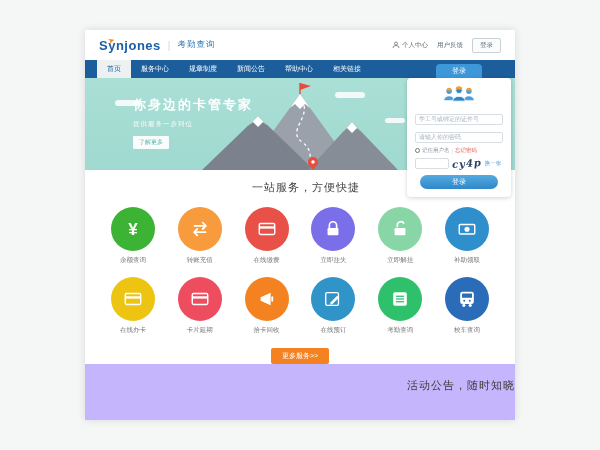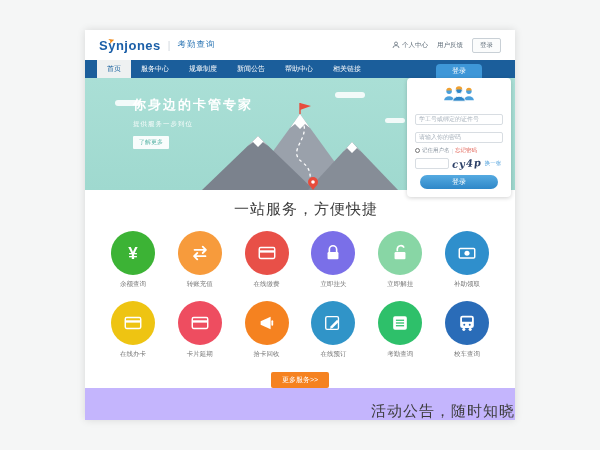--- a/index.html
+++ b/index.html
@@ -18,21 +18,21 @@
   .hdr-right { margin-left:auto; display:flex; align-items:center; gap:9px; }
   .hdr-link { font-size:6.5px; color:#5d6b77; display:flex; align-items:center; gap:2px; cursor:pointer; }
   .hdr-login { font-size:6.5px; color:#5d6b77; border:1px solid #c9d0d6; border-radius:2px; padding:2px 7px; background:#fbfcfc; cursor:pointer; }
 
   
   .nav { height:18px; background:#1b5e9b; display:flex; align-items:stretch; padding-left:12px; }
   .nav-item { font-size:7px; color:#fff; line-height:18px; padding:0 10px; cursor:pointer; }
   .nav-item.active { background:#eef1f1; color:#16609e; }
 
   
-  .hero { height:112px; background:linear-gradient(#aadfd6,#9fd9cf); position:relative; overflow:visible; }
+  .hero { height:92px; background:linear-gradient(#aadfd6,#9fd9cf); position:relative; overflow:visible; }
   .hero-copy { position:absolute; left:48px; top:18px; z-index:2; }
   .hero-title { font-size:13px; font-weight:bold; color:#fff; letter-spacing:2px; }
   .hero-sub { font-size:6.5px; color:rgba(255,255,255,.95); letter-spacing:1px; margin-top:6px; }
   .hero-cta { display:inline-block; margin-top:7px; font-size:6px; color:#56b3a5;
               background:rgba(255,255,255,.92); padding:2px 6px; border-radius:1px; cursor:pointer; }
   .mountains { position:absolute; left:105px; bottom:0; z-index:1; }
   .cloud { position:absolute; background:#fff; opacity:.85; border-radius:8px; }
 
   
   .login { position:absolute; right:4px; top:-14px; width:104px; z-index:5; }
@@ -51,21 +51,21 @@
   .captcha-row { display:flex; align-items:center; margin-top:4px; gap:3px; }
   .captcha-row input { width:34px !important; margin-top:0 !important; }
   .captcha-img { font-family:"DejaVu Serif",serif; font-style:italic; font-weight:bold; font-size:10px;
                  color:#2b3f66; transform:rotate(-4deg); letter-spacing:1px; cursor:pointer; }
   .captcha-refresh { font-size:5.5px; color:#3e97d8; cursor:pointer; }
   .login-submit { display:block; width:88%; height:14px; margin:6px auto 0; border:none; border-radius:7px;
                   background:linear-gradient(#55aae1,#2f87c8); color:#fff; font-size:7px; cursor:pointer; }
 
   
   .services { background:#fff; text-align:center; padding-top:10px; }
-  .sec-title { font-size:15px; color:#3c3c3c; letter-spacing:1px;margin-left:12px; }
+  .sec-title { font-size:11px; color:#3c3c3c; letter-spacing:1px;margin-left:12px; }
   .svc-row { display:flex; justify-content:space-between; padding:0 24px; margin-top:12px; }
   .svc { width:48px; cursor:pointer; }
   .circle { width:44px; height:44px; border-radius:50%; margin:0 auto; display:flex;
             align-items:center; justify-content:center; }
   .glyph { color:#fff; font-size:17px; font-weight:bold; line-height:1; }
   .svc-label { font-size:6.5px; color:#777; margin-top:5px; white-space:nowrap; }
   .more-btn { display:inline-block; margin-top:13px; background:#f58220; color:#fff; font-size:7px;
               padding:3px 11px; border-radius:2px; cursor:pointer; }
 
   

